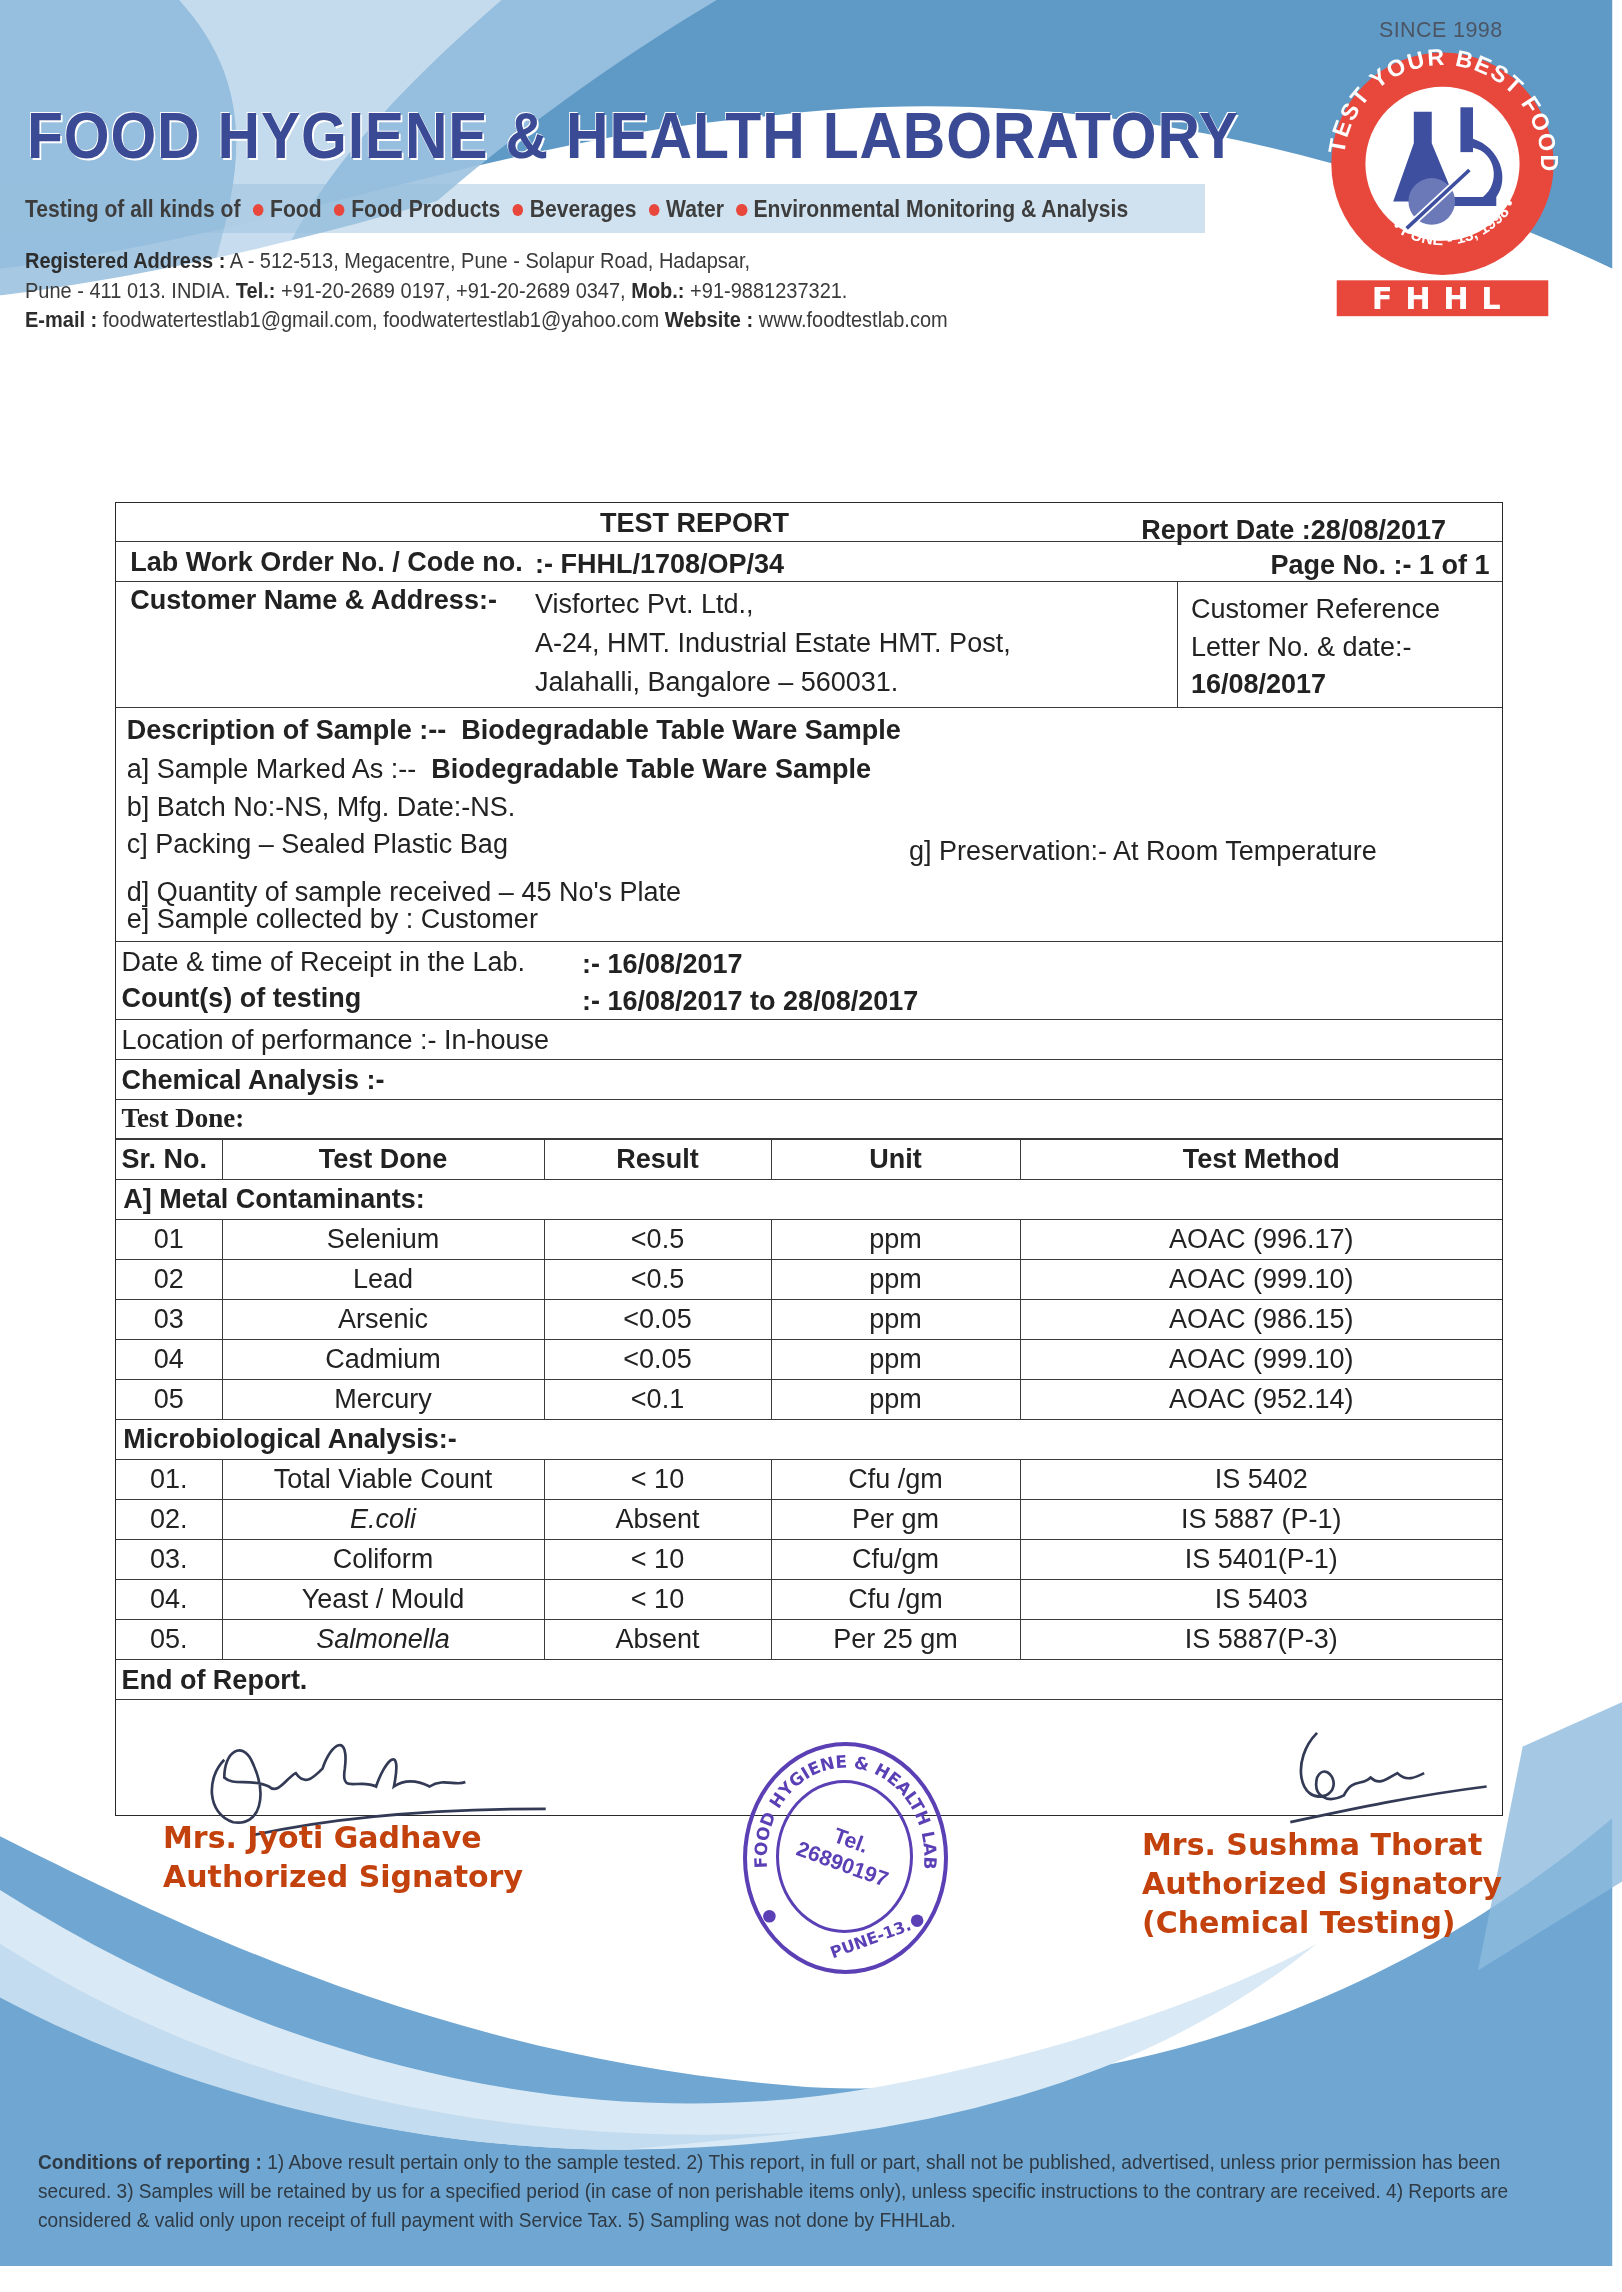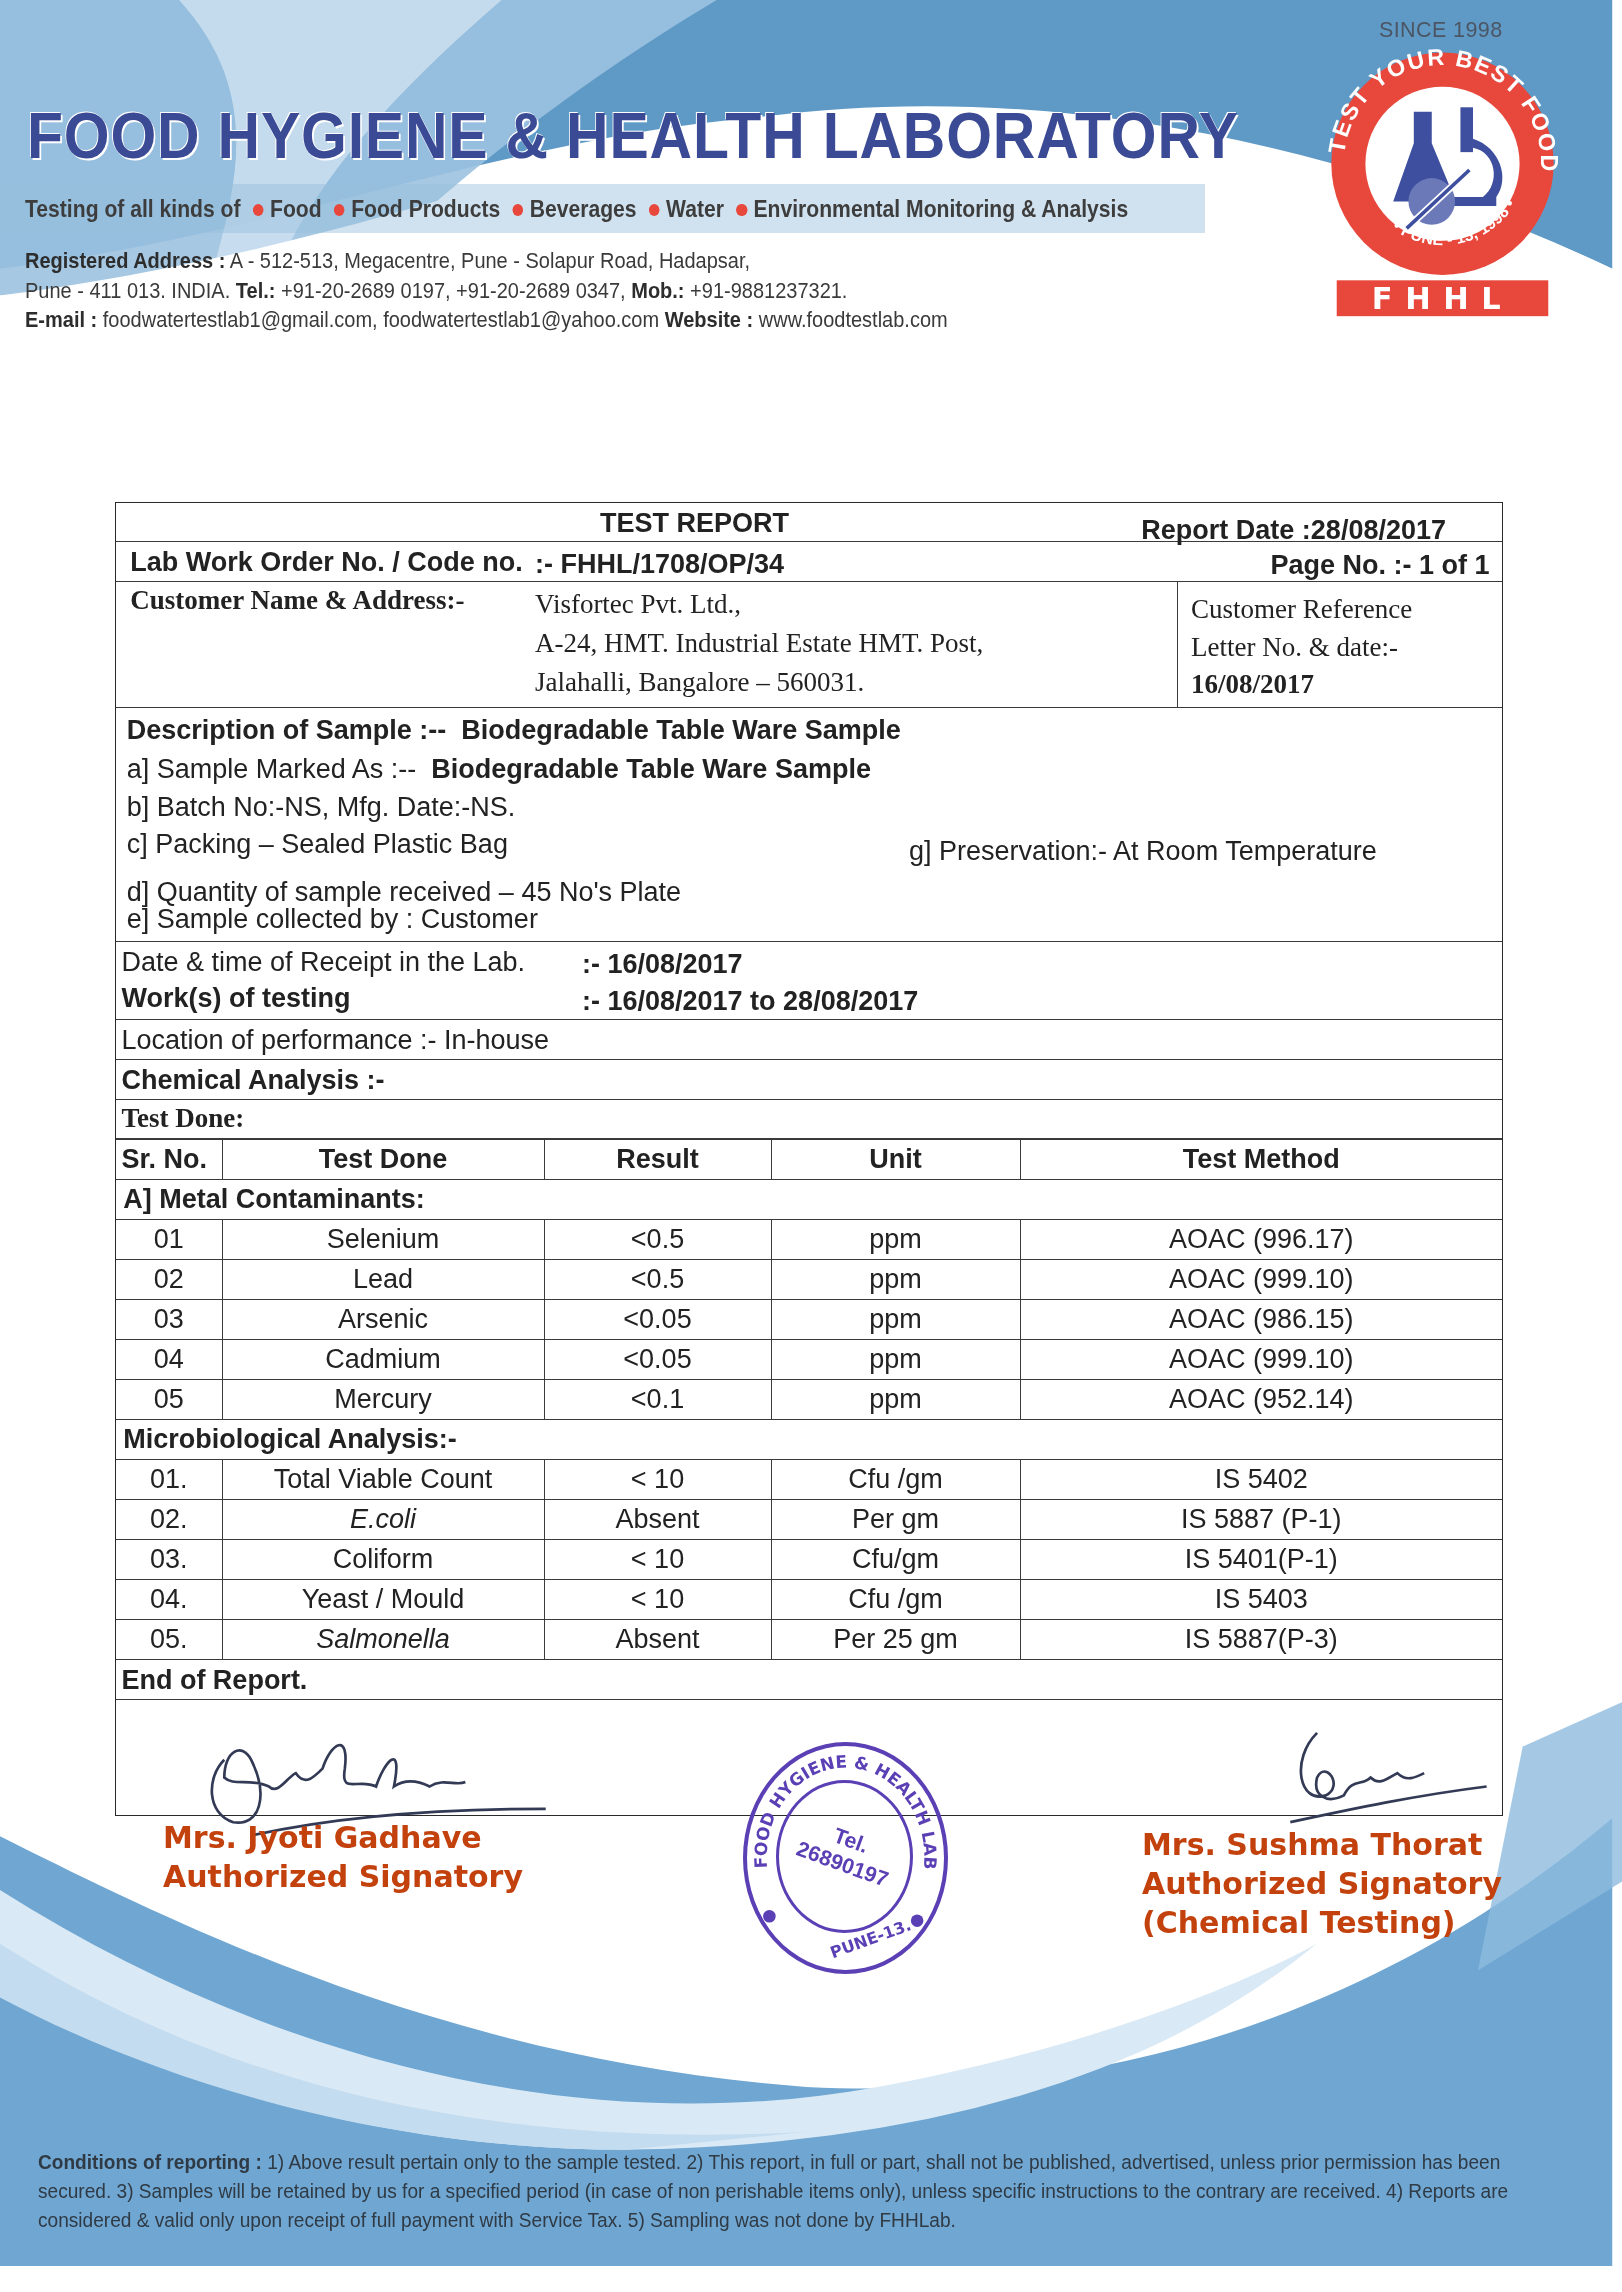--- a/index.html
+++ b/index.html
@@ -148,21 +148,21 @@
 <div class="layer report">
   <div class="row" style="height:38px;">
     <div class="t b" style="position:absolute; left:484px; top:1.8px;">TEST REPORT</div>
     <div class="t b" style="position:absolute; right:56px; top:9px;">Report Date :28/08/2017</div>
   </div>
   <div class="row" style="height:39px;">
     <div class="t b" style="position:absolute; left:14.3px; top:1.8px;">Lab Work Order No. / Code no.</div>
     <div class="t b" style="position:absolute; left:419px; top:3.6px;">:- FHHL/1708/OP/34</div>
     <div class="t b" style="position:absolute; right:12.5px; top:5.4px;">Page No.  :- 1 of 1</div>
   </div>
-  <div class="row" style="height:125px;font-family:Liberation Serif, serif;">
+  <div class="row" style="height:125px;">
     <div class="t b" style="position:absolute; left:14.3px; top:0px;">Customer Name &amp; Address:-</div>
     <div class="t" style="position:absolute; left:419px; top:3.6px;">Visfortec Pvt. Ltd.,</div>
     <div class="t" style="position:absolute; left:419px; top:43px;">A-24, HMT. Industrial Estate HMT. Post,</div>
     <div class="t" style="position:absolute; left:419px; top:82px;">Jalahalli, Bangalore – 560031.</div>
     <div style="position:absolute; left:1061px; top:0; bottom:0; border-left:1.8px solid #3a3a3a;"></div>
     <div class="t" style="position:absolute; left:1075px; top:9px;">Customer Reference</div>
     <div class="t" style="position:absolute; left:1075px; top:47px;text-align:right;">Letter No. &amp; date:-</div>
     <div class="t b" style="position:absolute; left:1075px; top:84px;">16/08/2017</div>
   </div>
   <div class="row" style="height:233px;">
@@ -170,21 +170,21 @@
     <div class="t" style="position:absolute; left:10.7px; top:43px;"><span>a] Sample Marked As  :--</span>&nbsp;&nbsp;<b>Biodegradable Table Ware Sample</b></div>
     <div class="t" style="position:absolute; left:10.7px; top:81px;">b] Batch No:-NS, Mfg. Date:-NS.</div>
     <div class="t" style="position:absolute; left:10.7px; top:118px;">c] Packing – Sealed Plastic Bag</div>
     <div class="t" style="position:absolute; left:793px; top:125px;">g] Preservation:- At Room Temperature</div>
     <div class="t" style="position:absolute; left:10.7px; top:156px;margin-top:10px;">d] Quantity of sample received – 45 No's Plate</div>
     <div class="t" style="position:absolute; left:10.7px; top:193px;">e]  Sample collected by : Customer</div>
   </div>
   <div class="row" style="height:77px;">
     <div class="t" style="position:absolute; left:5.4px; top:1.8px;">Date &amp; time of Receipt in the Lab.</div>
     <div class="t b" style="position:absolute; left:466px; top:3.6px;">:-   16/08/2017</div>
-    <div class="t b" style="position:absolute; left:5.4px; top:38px;">Work(s) of testing</div>
+    <div class="t b" style="position:absolute; left:5.4px; top:38px;">Count(s) of testing</div>
     <div class="t b" style="position:absolute; left:466px; top:41px;">:-   16/08/2017  to  28/08/2017</div>
   </div>
   <div class="row" style="height:39px;">
     <div class="t" style="position:absolute; left:5.4px; top:1.8px;">Location of performance :-   In-house</div>
   </div>
   <div class="row" style="height:39px;">
     <div class="t b" style="position:absolute; left:5.4px; top:1.8px;">Chemical Analysis :-</div>
   </div>
   <div class="row" style="height:38px;">
     <div class="t b" style="position:absolute; left:5.4px; top:0px; font-family:'Liberation Serif', serif;">Test Done:</div>

